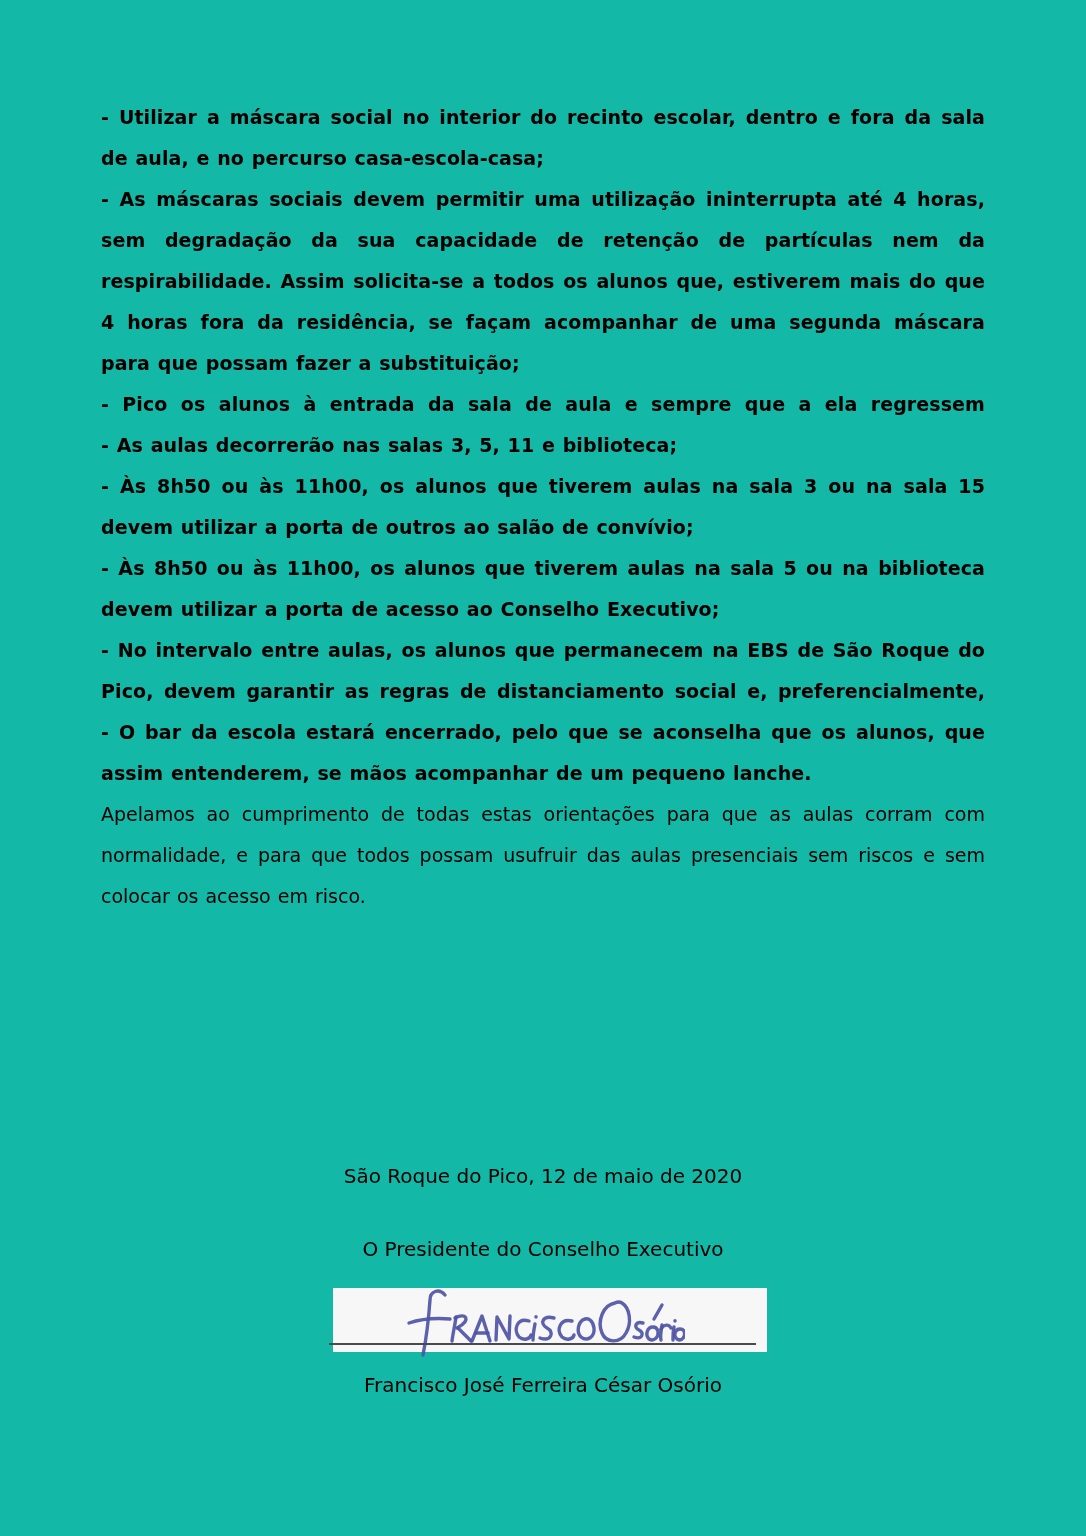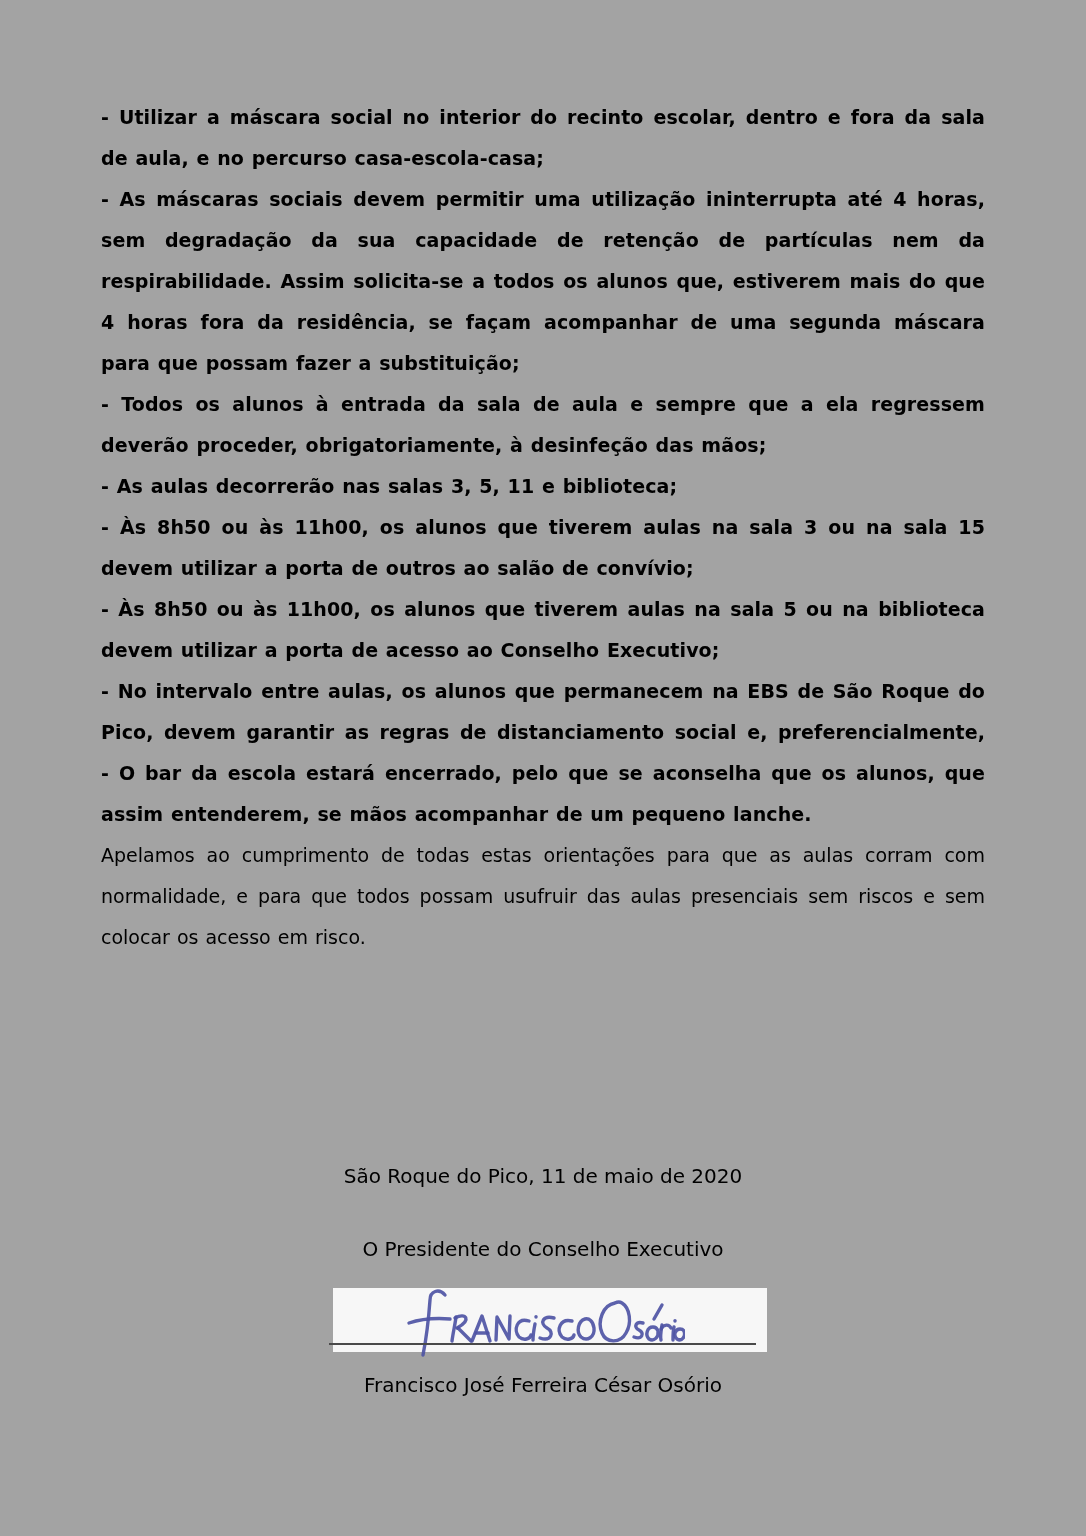--- a/index.html
+++ b/index.html
@@ -4,21 +4,21 @@
 <style>
   * { margin:0; padding:0; box-sizing:border-box; }
   html,body { background:#ffffff; }
   body {
     width:1086px; height:1536px;
     font-family:"DejaVu Sans","Liberation Sans",sans-serif;
     color:#000;
   }
   .page {
     position:relative; width:1086px; height:1536px;
-    background:#a3a3a3; overflow:hidden;
+    background:#14b8a6; overflow:hidden;
   }
   .doc-body {
     position:absolute; left:101px; top:97px; width:884px;
   }
   .line {
     font-size:19px; line-height:41px; height:41px;
     font-weight:700;
     text-align:justify; text-align-last:justify;
     letter-spacing:0.1px;
     word-spacing:1px;
@@ -59,37 +59,36 @@
 <div class="page">
 
   <div class="doc-body">
       <div class="line b">- Utilizar a máscara social no interior do recinto escolar, dentro e fora da sala</div>
       <div class="line b last">de aula, e no percurso casa-escola-casa;</div>
       <div class="line b">- As máscaras sociais devem permitir uma utilização ininterrupta até 4 horas,</div>
       <div class="line b">sem degradação da sua capacidade de retenção de partículas nem da</div>
       <div class="line b">respirabilidade. Assim solicita-se a todos os alunos que, estiverem mais do que</div>
       <div class="line b">4 horas fora da residência, se façam acompanhar de uma segunda máscara</div>
       <div class="line b last">para que possam fazer a substituição;</div>
-      <div class="line b">- Todos os alunos à entrada da sala de aula e sempre que a ela regressem</div>
-      <div class="line b last">deverão proceder, obrigatoriamente, à desinfeção das mãos;</div>
+      <div class="line b">- Pico os alunos à entrada da sala de aula e sempre que a ela regressem</div>
       <div class="line b last">- As aulas decorrerão nas salas 3, 5, 11 e biblioteca;</div>
       <div class="line b">- Às 8h50 ou às 11h00, os alunos que tiverem aulas na sala 3 ou na sala 15</div>
       <div class="line b last">devem utilizar a porta de outros ao salão de convívio;</div>
       <div class="line b">- Às 8h50 ou às 11h00, os alunos que tiverem aulas na sala 5 ou na biblioteca</div>
       <div class="line b last">devem utilizar a porta de acesso ao Conselho Executivo;</div>
       <div class="line b">- No intervalo entre aulas, os alunos que permanecem na EBS de São Roque do</div>
       <div class="line b">Pico, devem garantir as regras de distanciamento social e, preferencialmente,</div>
       <div class="line b">- O bar da escola estará encerrado, pelo que se aconselha que os alunos, que</div>
       <div class="line b last">assim entenderem, se mãos acompanhar de um pequeno lanche.</div>
       <div class="line r">Apelamos ao cumprimento de todas estas orientações para que as aulas corram com</div>
       <div class="line r">normalidade, e para que todos possam usufruir das aulas presenciais sem riscos e sem</div>
       <div class="line r last">colocar os acesso em risco.</div>
     </div>
 
-  <div class="center-line date-line">São Roque do Pico, 11 de maio de 2020</div>
+  <div class="center-line date-line">São Roque do Pico, 12 de maio de 2020</div>
 
   <div class="center-line role-line">O Presidente do Conselho Executivo</div>
 
   <div class="sig-bg"></div>
 
   <svg class="sig-svg" viewBox="0 0 290 80" role="img" aria-label="Francisco Osório">
 
     <path d="M50 12 C44 5 35 8 35 17 C34 31 32 52 28 72"></path>
     <path d="M14 40 C26 36 42 35 55 36"></path>
 

